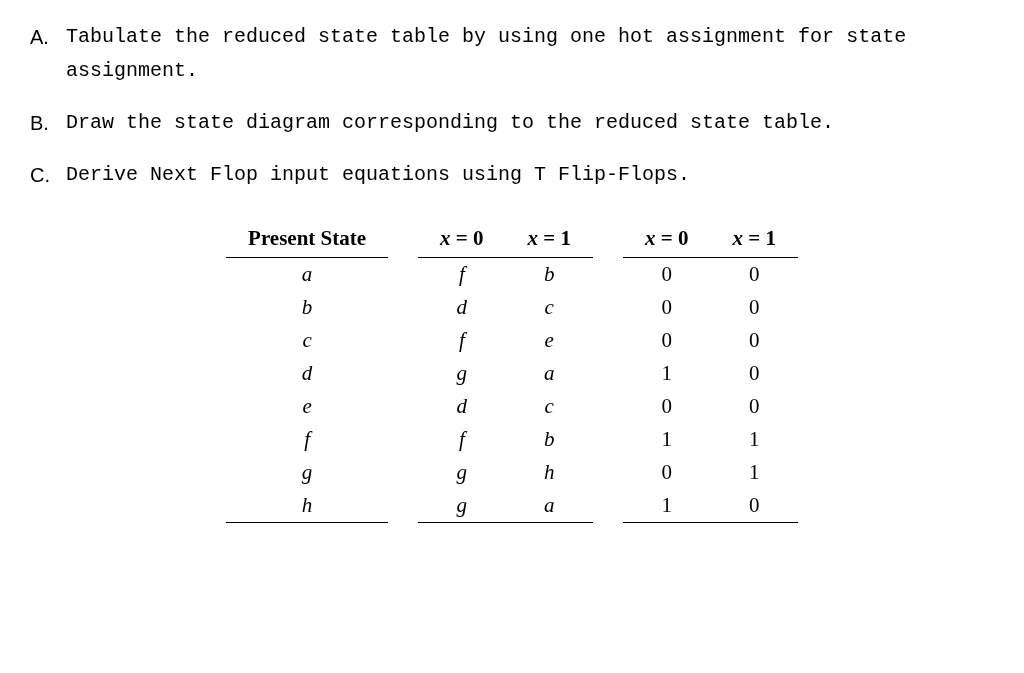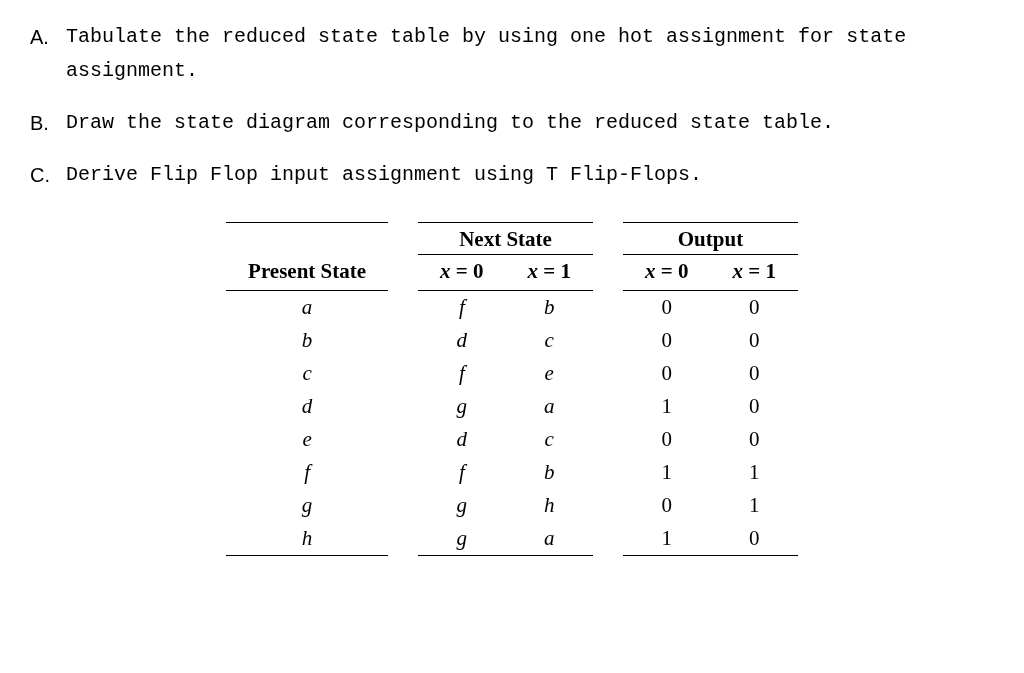--- a/index.html
+++ b/index.html
@@ -74,35 +74,28 @@
   <div class="question-item">
     <div class="question-label">A.</div>
     <div class="question-text">Tabulate the reduced state table by using one hot assignment for state assignment.</div>
   </div>
   <div class="question-item">
     <div class="question-label">B.</div>
     <div class="question-text">Draw the state diagram corresponding to the reduced state table.</div>
   </div>
   <div class="question-item">
     <div class="question-label">C.</div>
-    <div class="question-text">Derive Flip Flop input assignment using T Flip-Flops.</div>
+    <div class="question-text">Derive Next Flop input equations using T Flip-Flops.</div>
   </div>
 </div>
 
 <div class="table-wrap">
   <table>
 
     <tbody>
-        <tr class="rule-top">
-      <th style="border-top:1.5px solid #000;"></th>
-      <th class="spacer-col"></th>
-      <th colspan="2" class="group-header" style="border-top:1.5px solid #000; border-bottom:1.5px solid #000;">Next State</th>
-      <th class="spacer-col"></th>
-      <th colspan="2" class="group-header" style="border-top:1.5px solid #000; border-bottom:1.5px solid #000;">Output</th>
-    </tr>
     <tr class="header-row rule-bottom-lbl">
       <th style="border-bottom:1.5px solid #000;">Present State</th>
       <th class="spacer-col"></th>
       <th style="border-bottom:1.5px solid #000;"><span class="ital">x</span> = <span class="bold">0</span></th>
       <th style="border-bottom:1.5px solid #000;"><span class="ital">x</span> = <span class="bold">1</span></th>
       <th class="spacer-col"></th>
       <th style="border-bottom:1.5px solid #000;"><span class="ital">x</span> = <span class="bold">0</span></th>
       <th style="border-bottom:1.5px solid #000;"><span class="ital">x</span> = <span class="bold">1</span></th>
     </tr>
 

